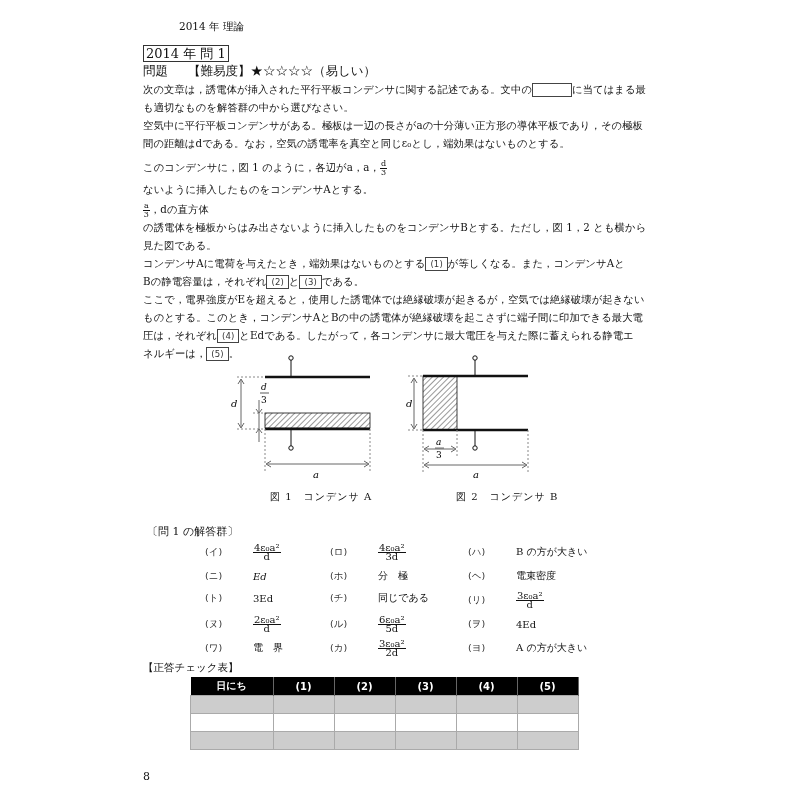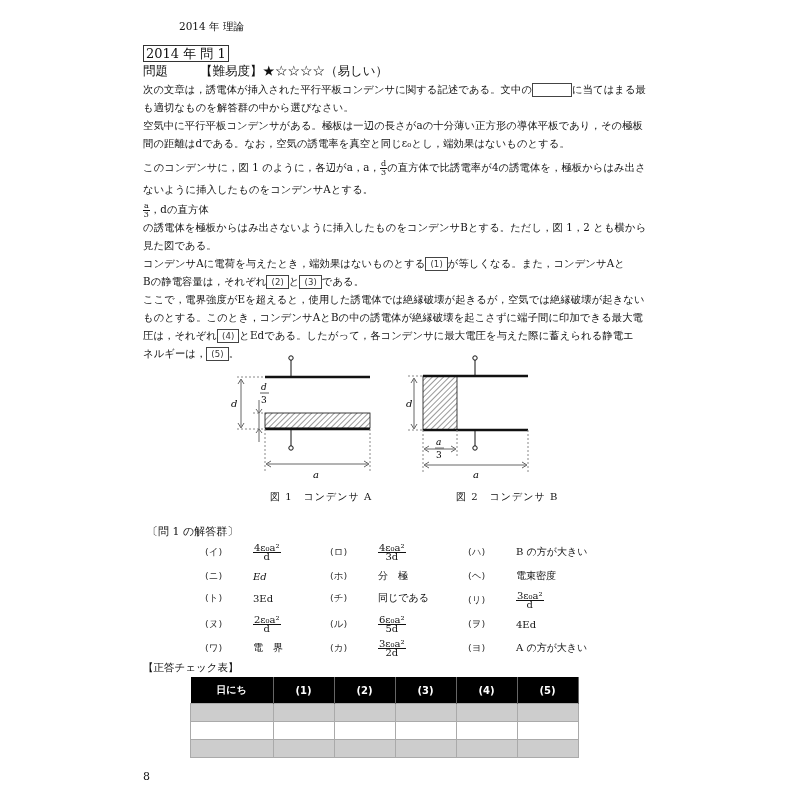--- a/index.html
+++ b/index.html
@@ -8,21 +8,21 @@
     font-family: "DejaVu Serif", "Liberation Serif", serif;
     color: #111;
   }
   .page { position: absolute; left: 0; top: 0; width: 800px; height: 800px; }
   .running-head { position: absolute; left: 143px; top: 20px; font-size: 10.5px; margin-left: 36px; }
   .q-title {
     position: absolute; left: 143px; top: 45px; font-size: 13px;
     border: 1px solid #333; padding: 0 2px; line-height: 15px;
   }
   .q-head { position: absolute; left: 143px; top: 63px; font-size: 12.5px; }
-  .q-head .label { margin-right: 28px; }
+  .q-head .label { margin-right: 16px; }
   .text { position: absolute; left: 143px; width: 520px; font-size: 10.3px; line-height: 18px; letter-spacing: 0.1px; }
   .line { white-space: nowrap; height: 18px; }
   .blank {
     display: inline-block; border: 1px solid #444; height: 12px; line-height: 12px;
     font-size: 8.5px; text-align: center; vertical-align: middle; padding: 0 4px;
     font-family: "DejaVu Sans", sans-serif; color: #333;
   }
   .blank.empty { width: 30px; }
   .frac { display: inline-block; vertical-align: middle; text-align: center; font-size: 8px; line-height: 8px; }
   .frac .num { display: block; border-bottom: 1px solid #111; padding: 0 1px; }
@@ -35,21 +35,21 @@
   .ans-item { position: absolute; font-size: 10px; height: 24px; display: flex; align-items: center; }
   .ans-item .key { width: 48px; font-family: "DejaVu Sans", sans-serif; font-size: 9.5px; color: #333; }
   .ans-item .val { font-size: 10px; }
 
   .check-title { position: absolute; left: 143px; top: 661px; font-size: 10.5px; font-family: Liberation Mono, monospace; }
   table.check {
     position: absolute; left: 190px; top: 677px; border-collapse: collapse;
     font-family: "DejaVu Sans", sans-serif;
   }
   table.check th {
-    background: #000; color: #fff; font-size: 10px; font-weight: bold; height: 26px;
+    background: #000; color: #fff; font-size: 10px; font-weight: bold; height: 18px;
     border-right: 1px solid #666; padding: 0;
   }
   table.check td { height: 17px; border: 1px solid #aaa; padding: 0; }
   table.check tr.shade td { background: #cdcdcd; }
   table.check tr.white td { background: #fff; }
   .page-num { position: absolute; left: 143px; top: 770px; font-size: 11px; }
 </style>
 </head>
 <body>
 
@@ -63,21 +63,21 @@
   </div>
 
   <div class="text" style="top:80px;">
     <div class="line">
       <span>次の文章は，誘電体が挿入された平行平板コンデンサに関する記述である。文中の</span><span class="blank empty"></span><span>に当てはまる最</span>
     </div>
     <div class="line">も適切なものを解答群の中から選びなさい。</div>
     <div class="line">空気中に平行平板コンデンサがある。極板は一辺の長さがaの十分薄い正方形の導体平板であり，その極板</div>
     <div class="line">間の距離はdである。なお，空気の誘電率を真空と同じε₀とし，端効果はないものとする。</div>
     <div class="line" style="margin-top:4px; height:22px; line-height:22px;">
-      <span>このコンデンサに，図 1 のように，各辺がa，a，</span><span class="frac"><span class="num">d</span><span class="den">3</span></span><span>の直方体で比誘電率が4の誘電体を，極板からはみ出さ</span>
+      <span>このコンデンサに，図 1 のように，各辺がa，a，</span><span class="frac"><span class="num">d</span><span class="den">3</span></span>
     </div>
     <div class="line" style="height:22px; line-height:22px;">ないように挿入したものをコンデンサAとする。</div>
     <div class="line">
       <span class="frac"><span class="num">a</span><span class="den">3</span></span><span>，dの直方体</span>
     </div>
     <div class="line">の誘電体を極板からはみ出さないように挿入したものをコンデンサBとする。ただし，図 1，2 とも横から</div>
     <div class="line">見た図である。</div>
     <div class="line">
       <span>コンデンサAに電荷を与えたとき，端効果はないものとする</span><span class="blank">(1)</span><span>が等しくなる。また，コンデンサAと</span>
     </div>

